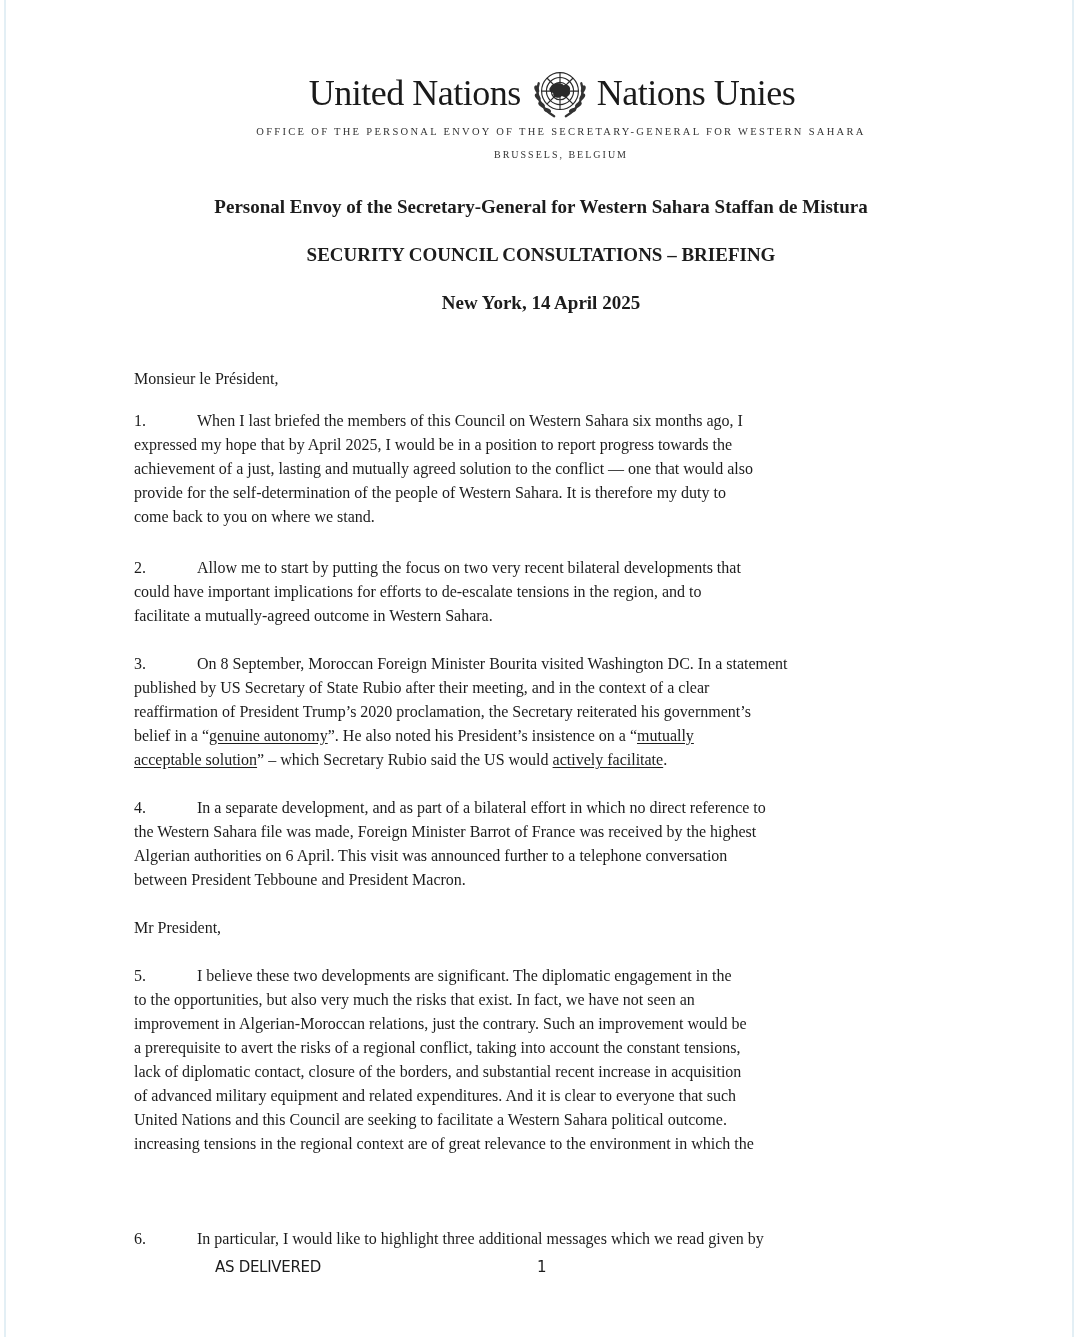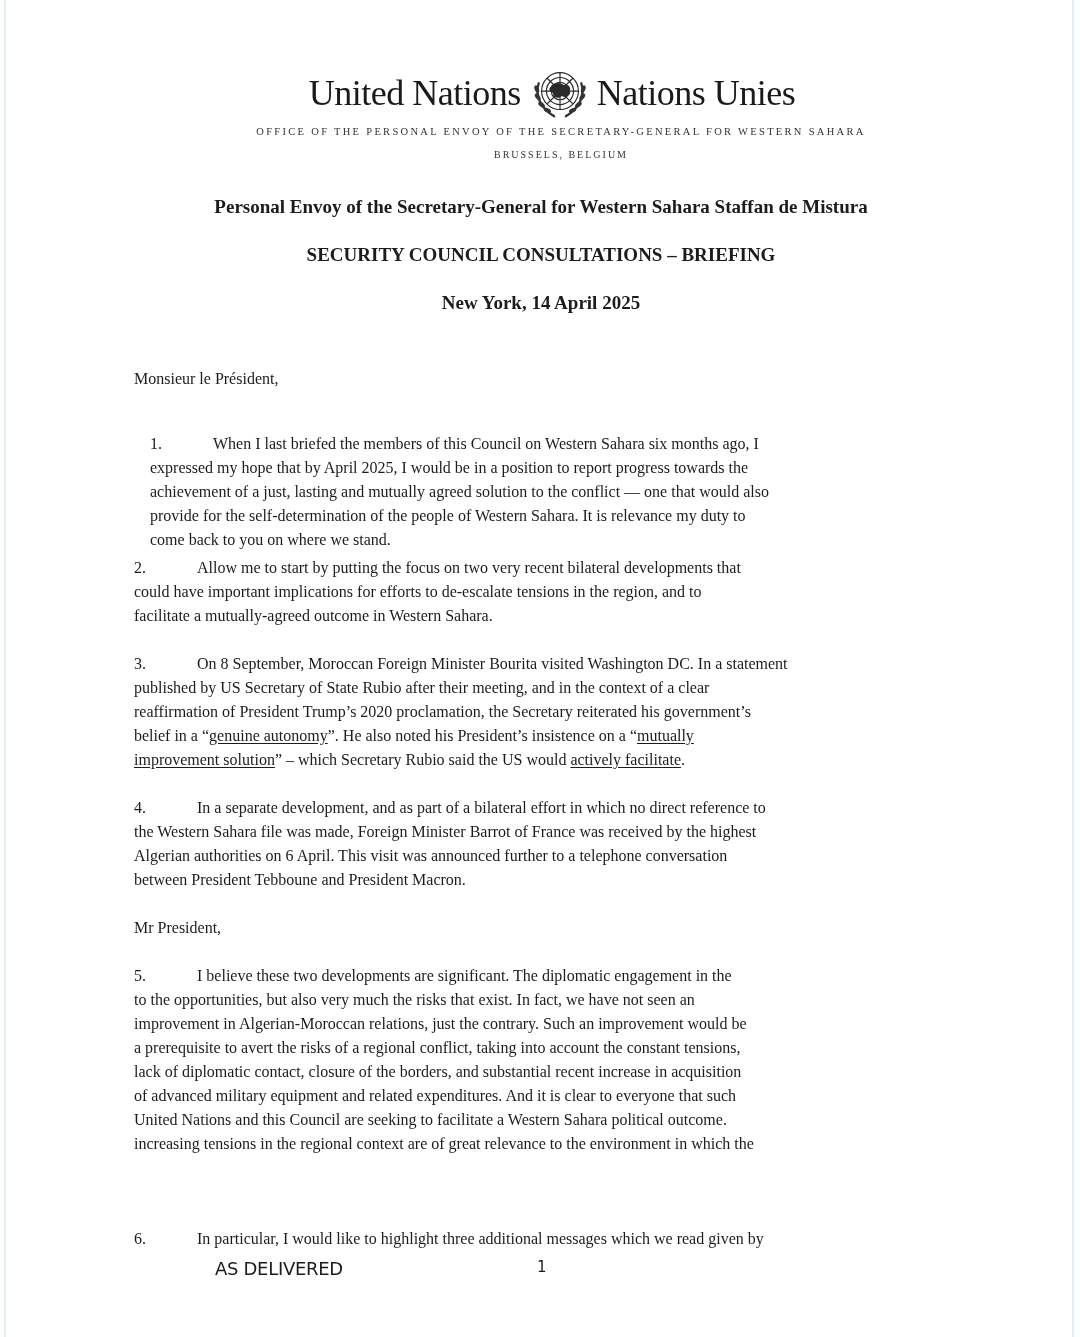--- a/index.html
+++ b/index.html
@@ -30,30 +30,30 @@
     .t1 { top: 196px; }
     .t2 { top: 244px; }
     .t3 { top: 292px; }
     .body-text {
       position: absolute; left: 134px; width: 830px; font-size: 16px; line-height: 24px;
     }
     .line { white-space: nowrap; display: block; height: 24px; }
     .pnum { display: inline-block; width: 63px; }
     u { text-decoration: underline; text-underline-offset: 2px; }
     .salutation1 { top: 367px; }
-    .para1 { top: 432px; margin-left: 16px; }
+    .para1 { top: 409px; }
     .para2 { top: 556px; }
     .para3 { top: 652px; }
     .para4 { top: 796px; }
     .salutation2 { top: 916px; }
     .para5 { top: 964px; }
     .para6 { top: 1227px; }
     .footer-left {
       position: absolute; top: 1258px; left: 215px;
-      font-family: "DejaVu Sans", sans-serif; font-size: 18px; color: #1c1c1c; letter-spacing: -0.3px;
+      font-family: "DejaVu Sans", sans-serif; font-size: 15px; color: #1c1c1c; letter-spacing: -0.3px;
     }
     .footer-page {
       position: absolute; top: 1258px; left: 537px;
       font-family: "DejaVu Sans", sans-serif; font-size: 15px; color: #1c1c1c;
     }
   </style>
 </head>
 <body>
 
 <div class="page-border"></div>
@@ -97,36 +97,36 @@
 <div class="title-block t1 serif">Personal Envoy of the Secretary-General for Western Sahara Staffan de Mistura</div>
 <div class="title-block t2 serif">SECURITY COUNCIL CONSULTATIONS – BRIEFING</div>
 <div class="title-block t3 serif">New York, 14 April 2025</div>
 
 <div class="body-text serif salutation1">Monsieur le Président,</div>
 
 <div class="body-text serif para1">
   <span class="line"><span class="pnum">1.</span><span>When I last briefed the members of this Council on Western Sahara six months ago, I</span></span>
   <span class="line">expressed my hope that by April 2025, I would be in a position to report progress towards the</span>
   <span class="line">achievement of a just, lasting and mutually agreed solution to the conflict — one that would also</span>
-  <span class="line">provide for the self-determination of the people of Western Sahara.  It is relevance my duty to</span>
+  <span class="line">provide for the self-determination of the people of Western Sahara.  It is therefore my duty to</span>
   <span class="line">come back to you on where we stand.</span>
 </div>
 
 <div class="body-text serif para2">
   <span class="line"><span class="pnum">2.</span><span>Allow me to start by putting the focus on two very recent bilateral developments that</span></span>
   <span class="line">could have important implications for efforts to de-escalate tensions in the region, and to</span>
   <span class="line">facilitate a mutually-agreed outcome in Western Sahara.</span>
 </div>
 
 <div class="body-text serif para3">
   <span class="line"><span class="pnum">3.</span><span>On 8 September, Moroccan Foreign Minister Bourita visited Washington DC.  In a statement</span></span>
   <span class="line">published by US Secretary of State Rubio after their meeting, and in the context of a clear</span>
   <span class="line">reaffirmation of President Trump’s 2020 proclamation, the Secretary reiterated his government’s</span>
   <span class="line"><span>belief in a “</span><u>genuine autonomy</u><span>”.  He also noted his President’s insistence on a “</span><u>mutually</u></span>
-  <span class="line"><u>improvement solution</u><span>” – which Secretary Rubio said the US would </span><u>actively facilitate</u><span>.</span></span>
+  <span class="line"><u>acceptable solution</u><span>” – which Secretary Rubio said the US would </span><u>actively facilitate</u><span>.</span></span>
 </div>
 
 <div class="body-text serif para4">
   <span class="line"><span class="pnum">4.</span><span>In a separate development, and as part of a bilateral effort in which no direct reference to</span></span>
   <span class="line">the Western Sahara file was made, Foreign Minister Barrot of France was received by the highest</span>
   <span class="line">Algerian authorities on 6 April.  This visit was announced further to a telephone conversation</span>
   <span class="line">between President Tebboune and President Macron.</span>
 </div>
 
 <div class="body-text serif salutation2">Mr President,</div>

